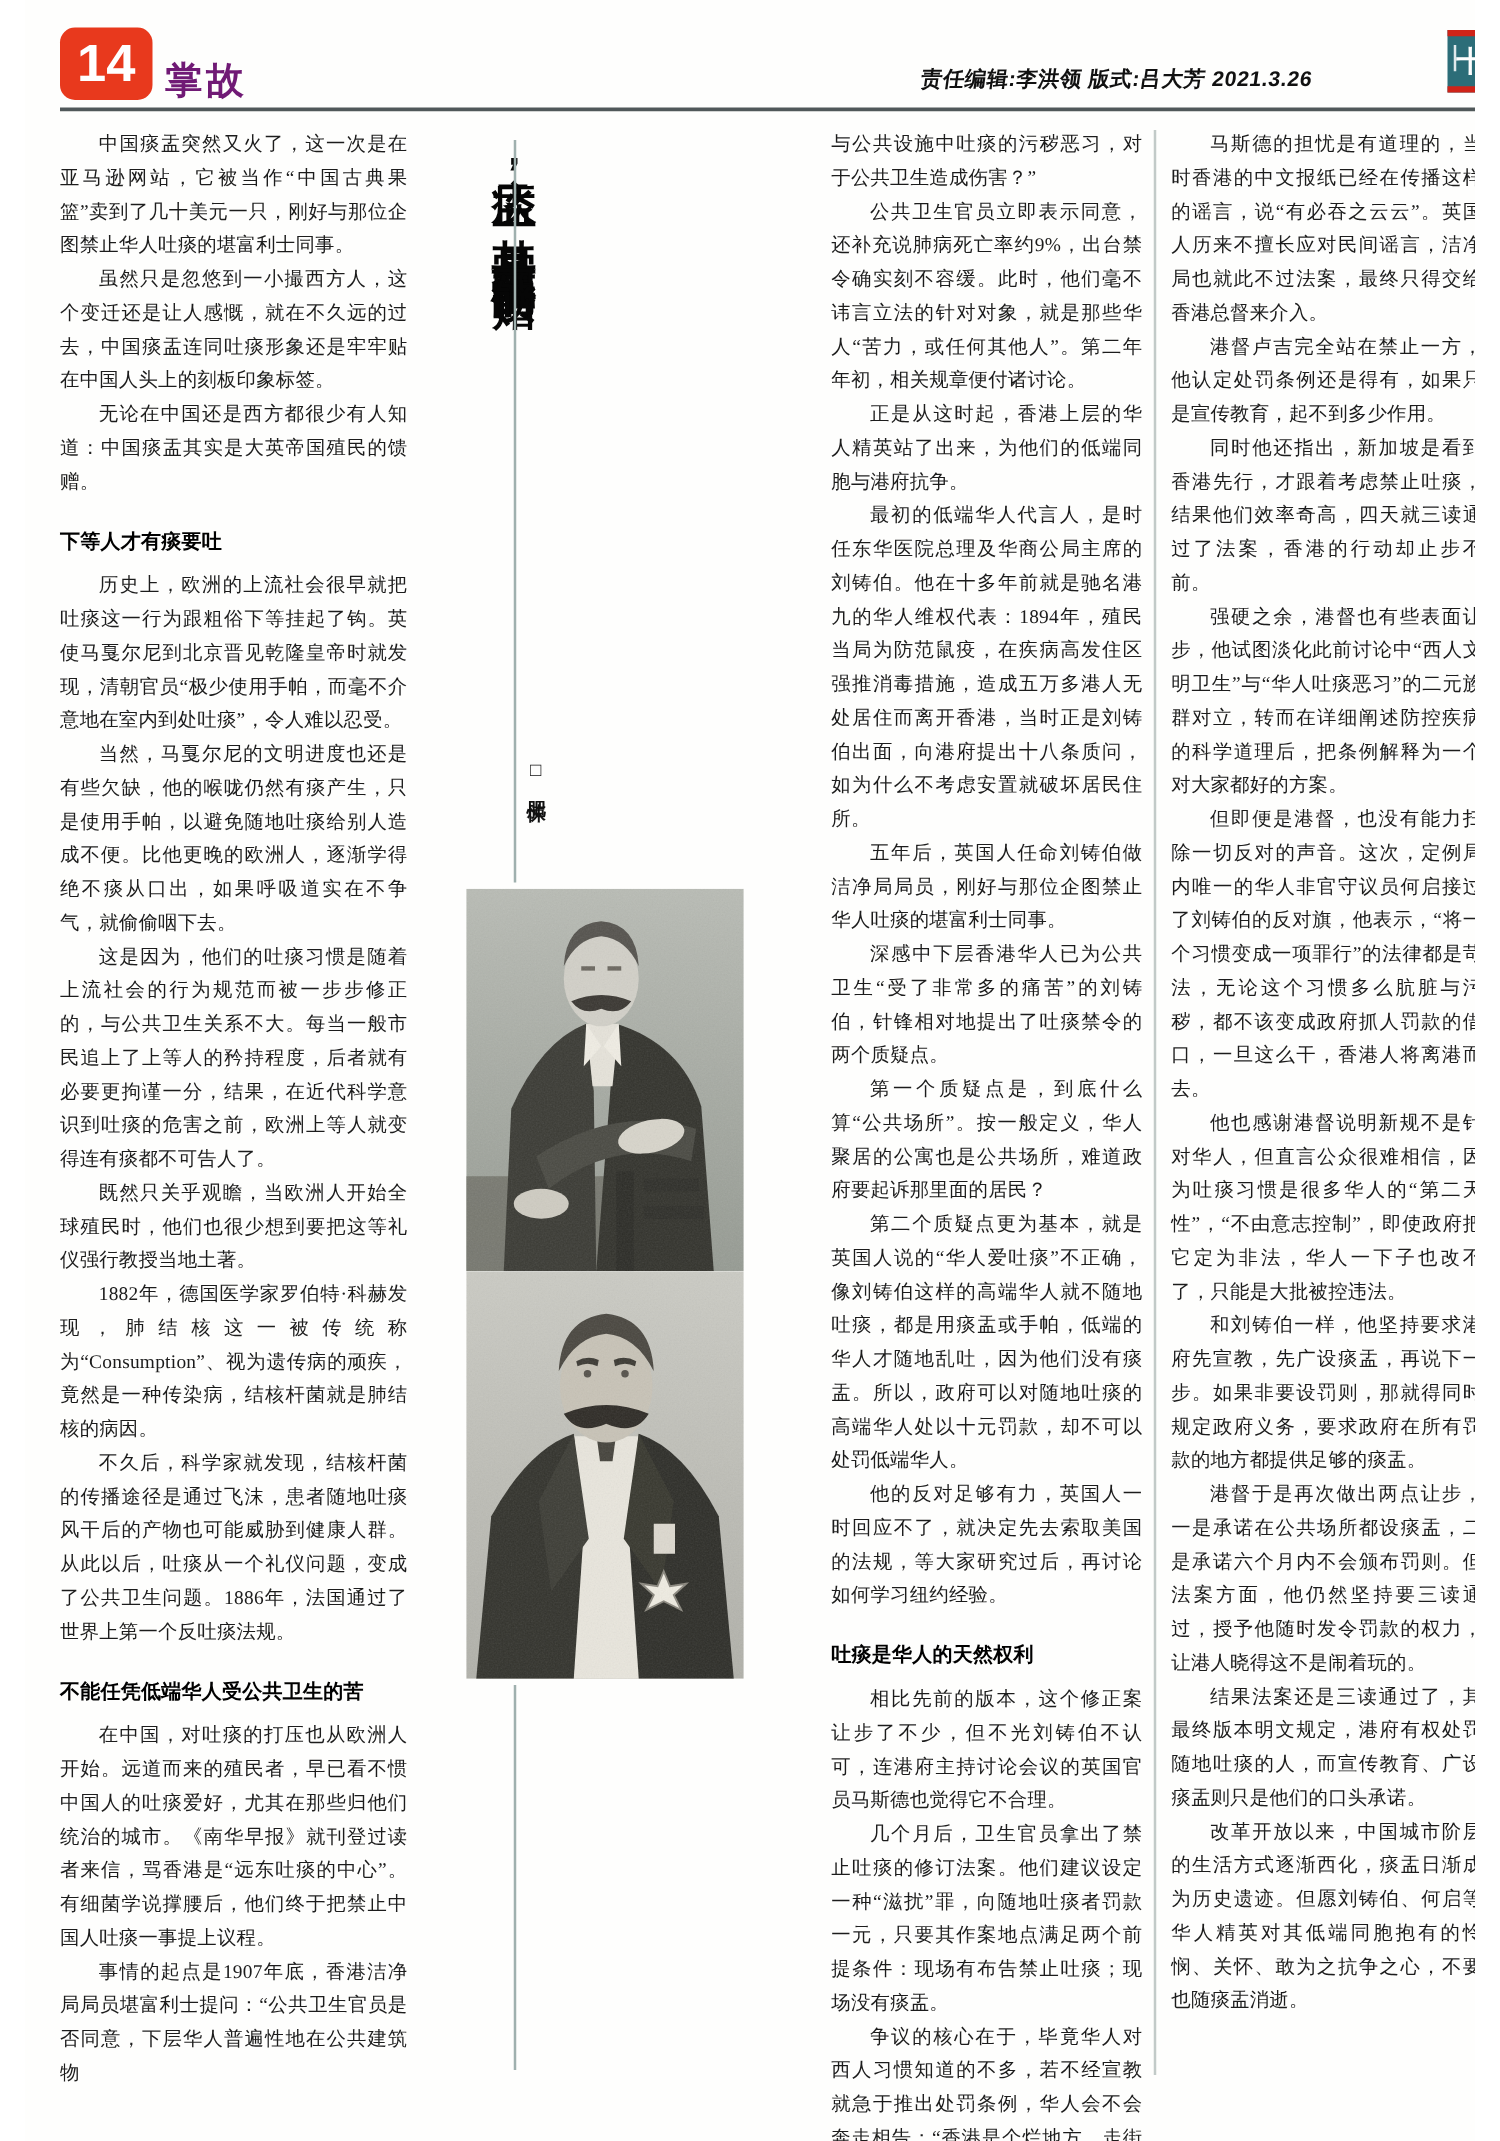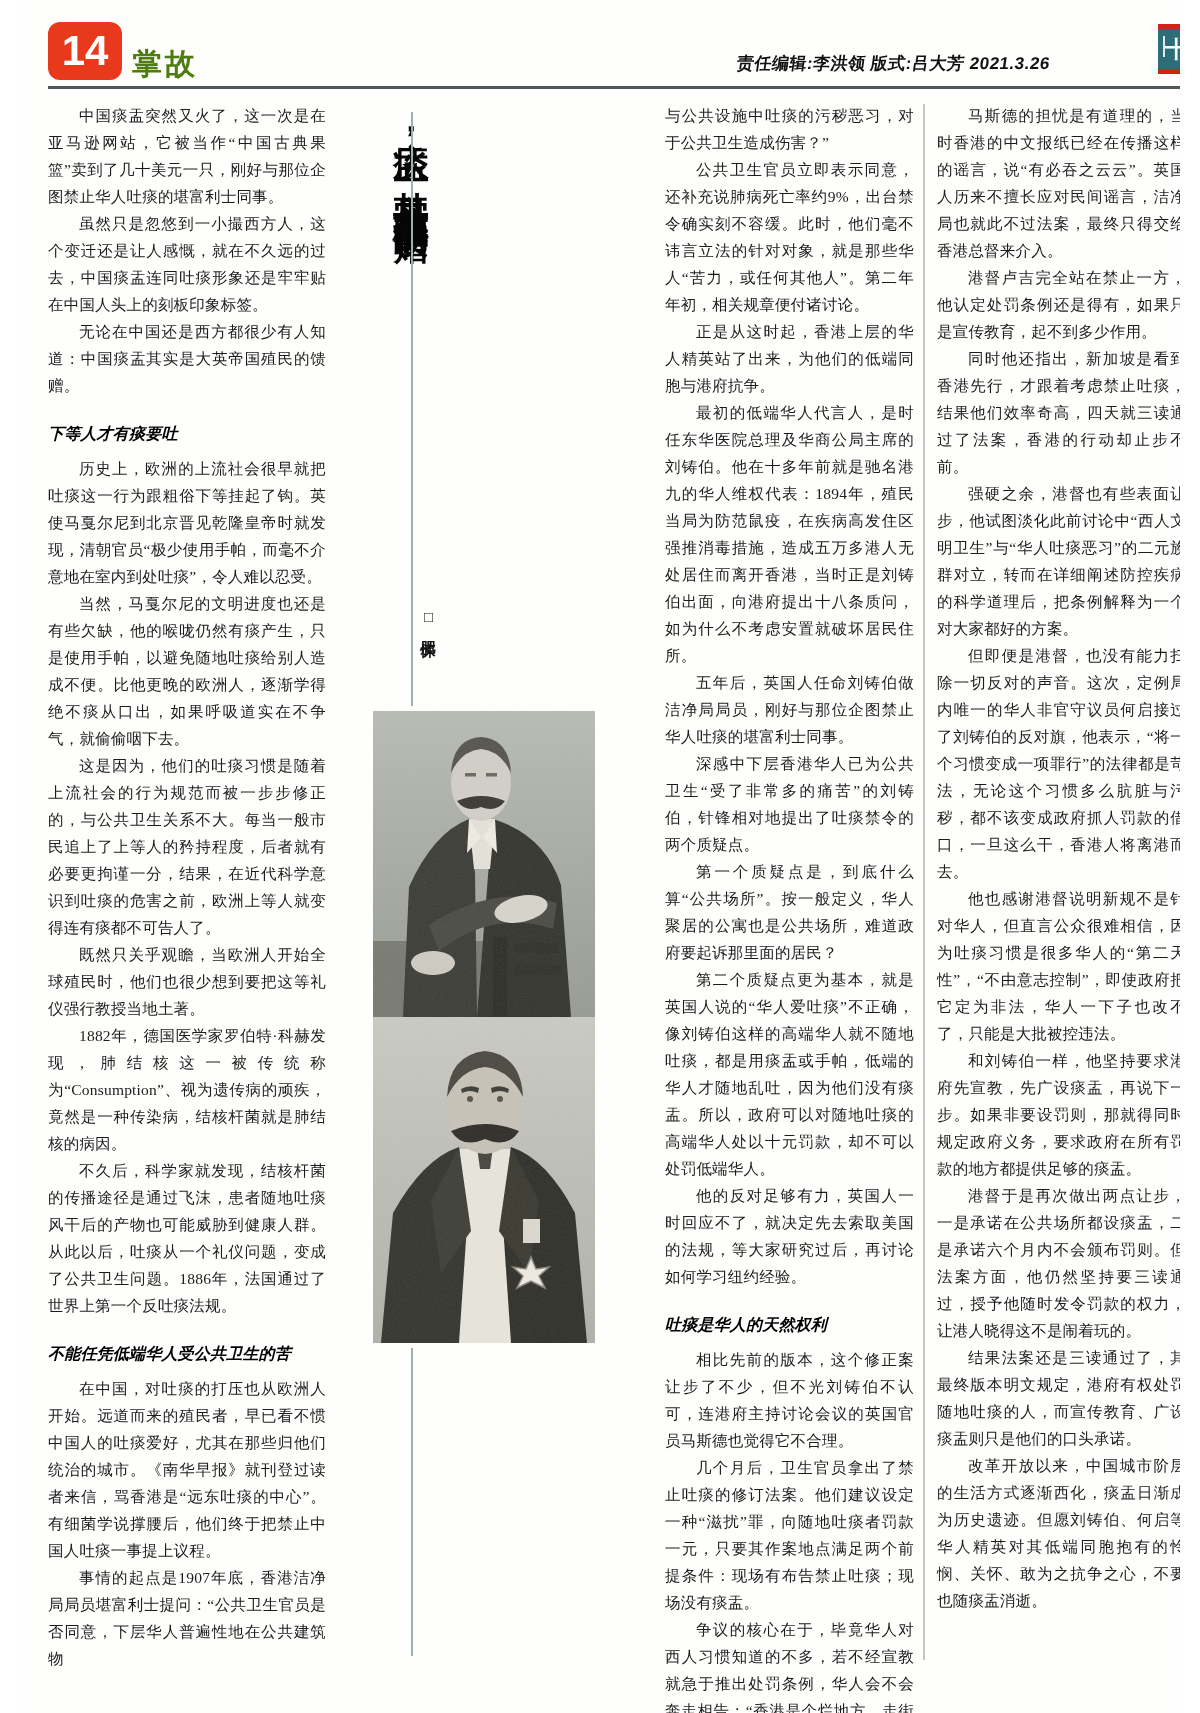--- a/index.html
+++ b/index.html
@@ -15,21 +15,21 @@
     position:absolute; left:28px; top:22px; width:74px; height:58px;
     background:#e8391d; border-radius:12px; display:flex; align-items:center; justify-content:center;
   }
   .pagenum-box span {
     color:#ffffff; font-family:"Liberation Sans","DejaVu Sans",sans-serif;
     font-size:42px; font-weight:700; line-height:1;
   }
   .section-name {
     position:absolute; left:112px; top:44px;
     font-family:"Liberation Sans","DejaVu Sans",sans-serif;
-    font-size:30px; font-weight:700; letter-spacing:3px; color:#4d7c0f;
+    font-size:30px; font-weight:700; letter-spacing:3px; color:#701a75;
   }
   .editor-line {
     position:absolute; right:130px; top:52px;
     font-family:"Liberation Sans","DejaVu Sans",sans-serif;
     font-size:17px; font-weight:700; color:#111;
     transform:skewX(-8deg); letter-spacing:0.5px; white-space:nowrap;
   }
   .masthead {
     position:absolute; left:1138px; top:24px; width:114px; height:40px;
     background:#2c6d78; border-top:5px solid #cf2318; border-bottom:5px solid #cf2318;
@@ -50,21 +50,21 @@
   
   .col { position:absolute; top:102px; font-size:15.5px; line-height:27px; letter-spacing:0.2px; }
   .col1 { left:28px;  width:278px; }
   .col3 { left:645px; width:249px; }
   .col4 { left:917px; width:249px; }
   .blk { text-align:justify; margin:0; }
   .blk.p  { text-indent:2em; }
   .blk.pc { text-indent:0; }
   .blk.h  {
     font-family:"Liberation Sans","DejaVu Sans",sans-serif;
-    font-weight:700; font-size:16px; text-indent:0; margin:21px 0 8px 0; color:#000;font-style:italic;
+    font-weight:700; font-size:16px; text-indent:0; margin:21px 0 8px 0; color:#000;
   }
 
   
   .vtitle {
     position:absolute; left:342px; top:114px; height:530px;
     writing-mode:vertical-rl; text-orientation:mixed;
     font-family:"Liberation Serif","DejaVu Serif",serif;
     font-size:36px; font-weight:700; letter-spacing:4px; color:#060606;
   }
   .byline {

